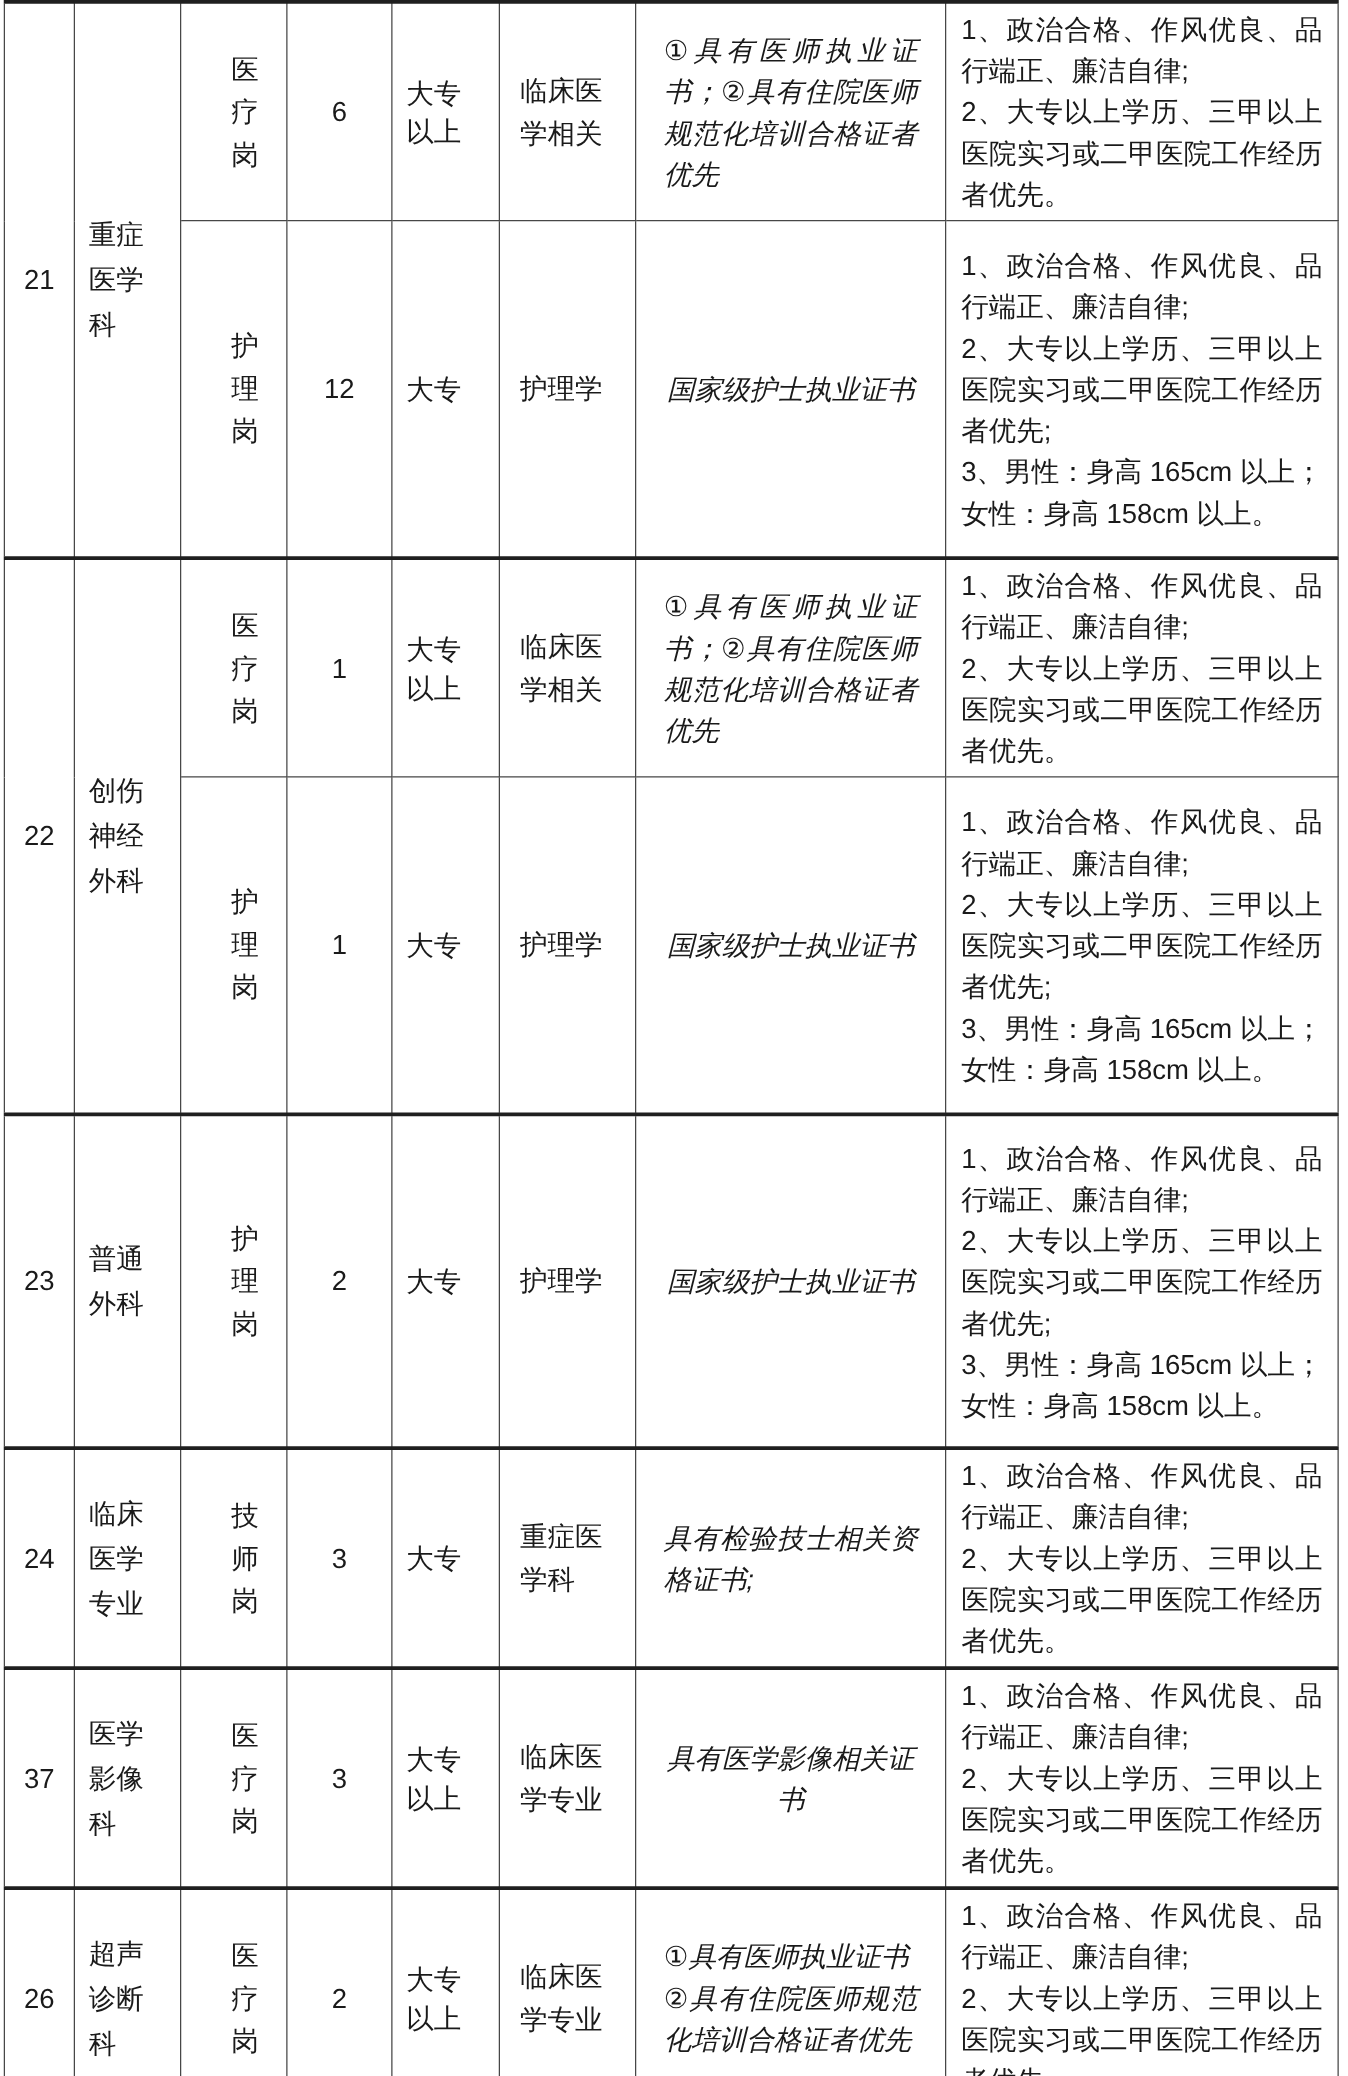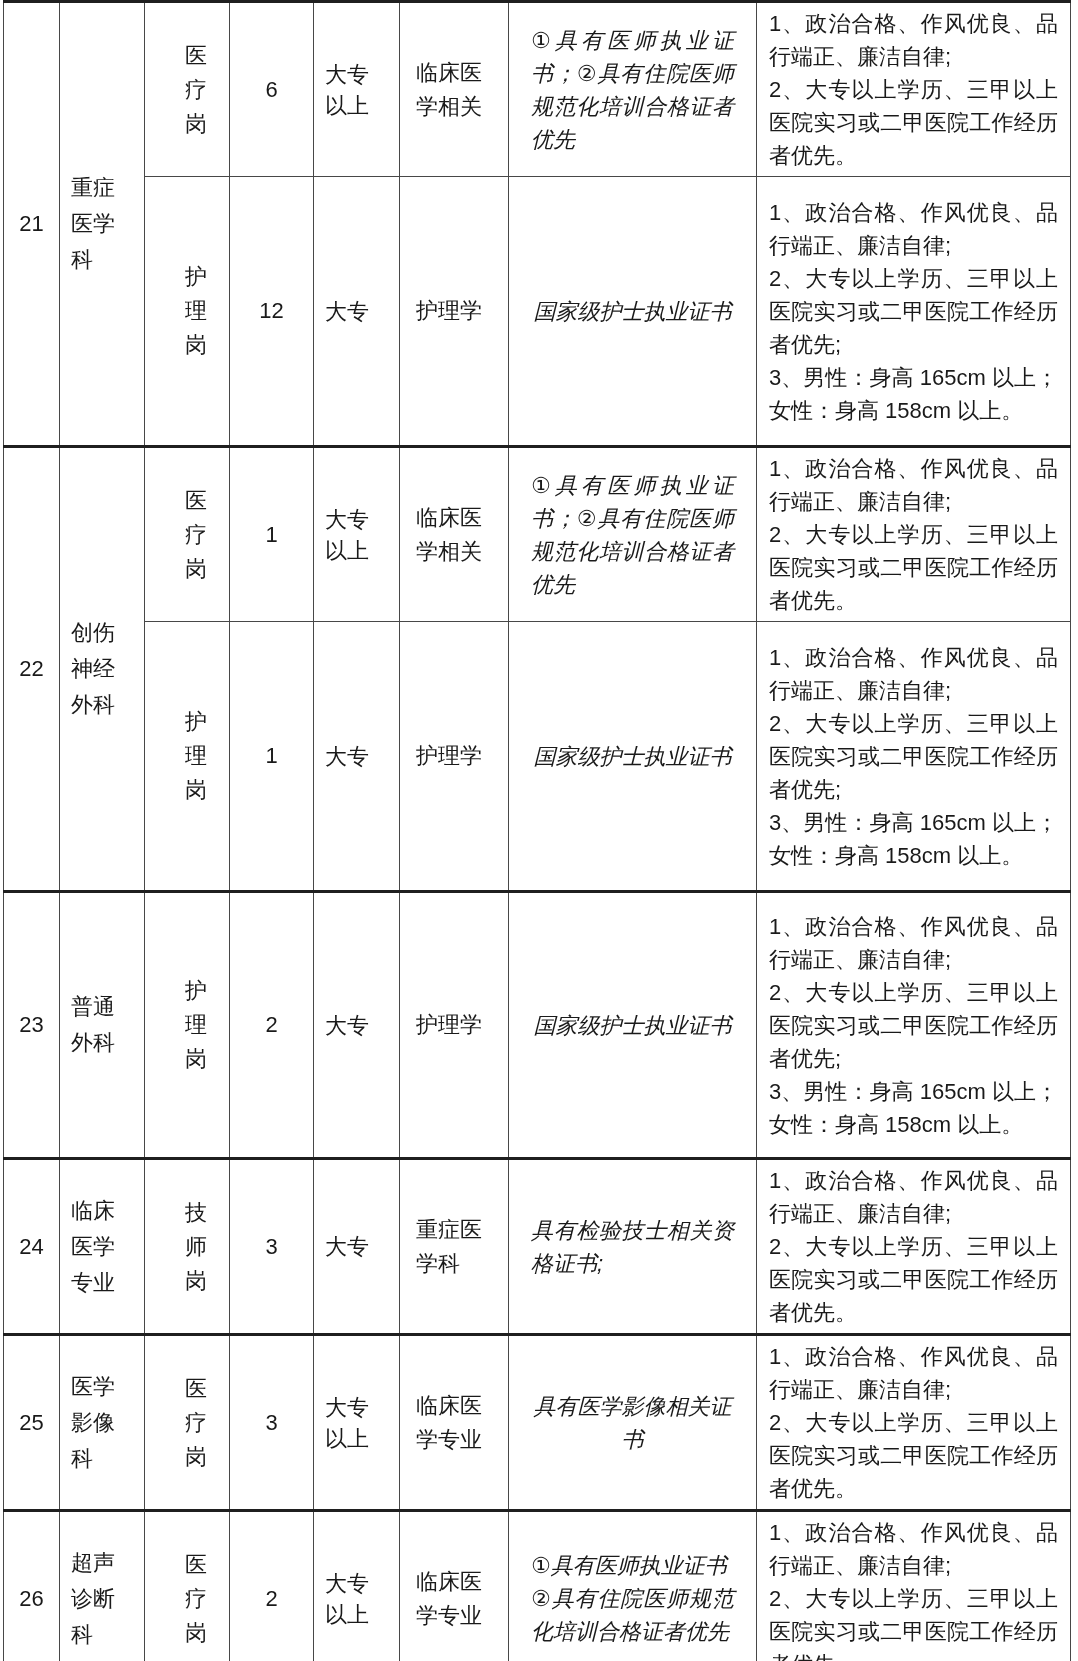--- a/index.html
+++ b/index.html
@@ -146,21 +146,21 @@
             <div>具有检验技士相关资格证书;</div>
           </td>
           <td class="col-req">
             <div>1、政治合格、作风优良、品行端正、廉洁自律;</div>
             <div>2、大专以上学历、三甲以上医院实习或二甲医院工作经历者优先。</div>
           </td>
         </tr>
       </tbody>
       <tbody class="group">
         <tr style="height: 170px;">
-          <td class="col-no">25</td>
+          <td class="col-no">37</td>
           <td class="col-dept">医学影像科</td>
           <td class="col-post">医疗岗</td>
           <td class="col-count">3</td>
           <td class="col-edu">大专以上</td>
           <td class="col-major">临床医学专业</td>
           <td class="col-cert cert-center">
             <div>具有医学影像相关证书</div>
           </td>
           <td class="col-req">
             <div>1、政治合格、作风优良、品行端正、廉洁自律;</div>

